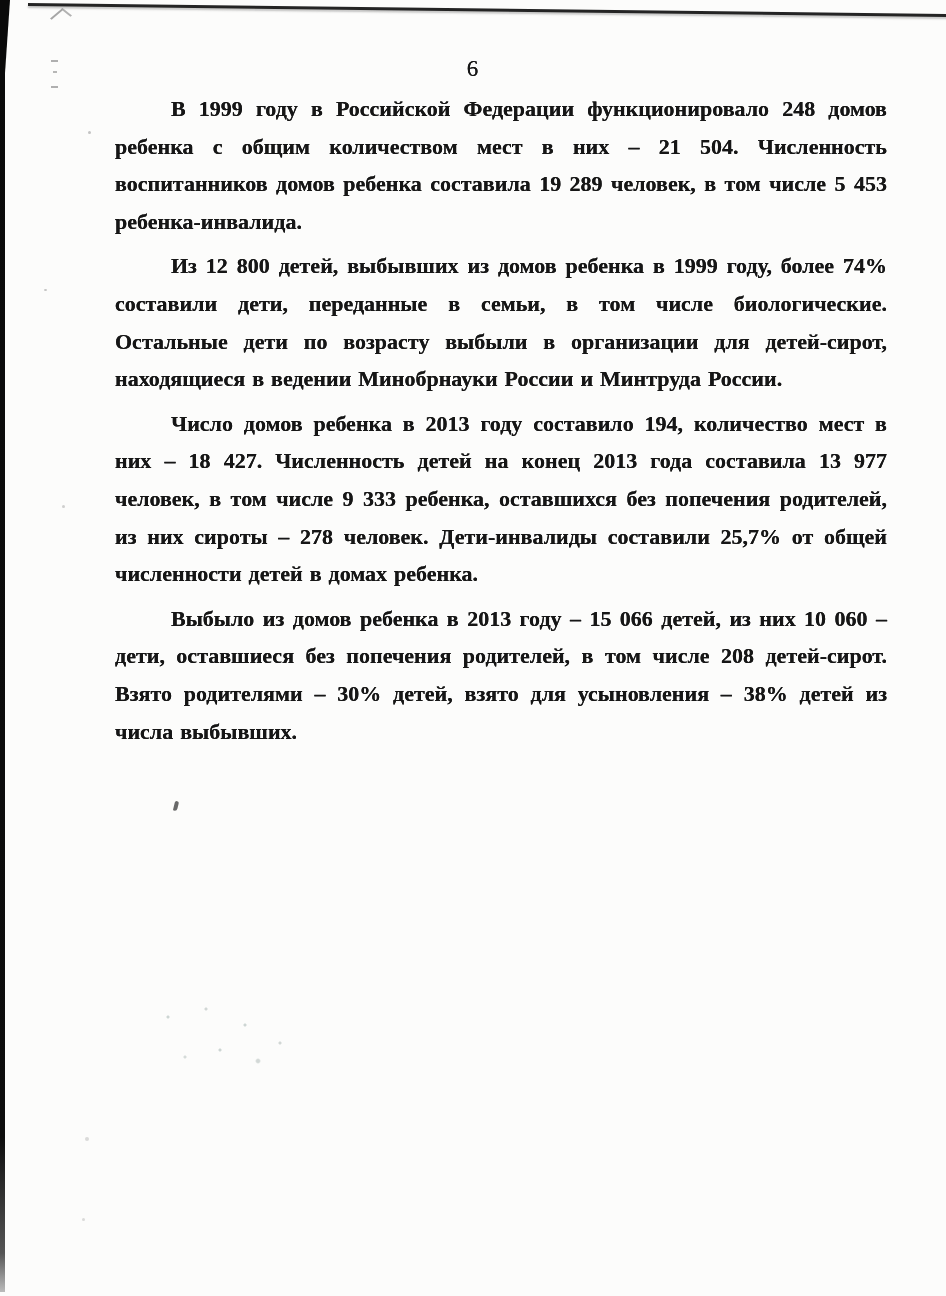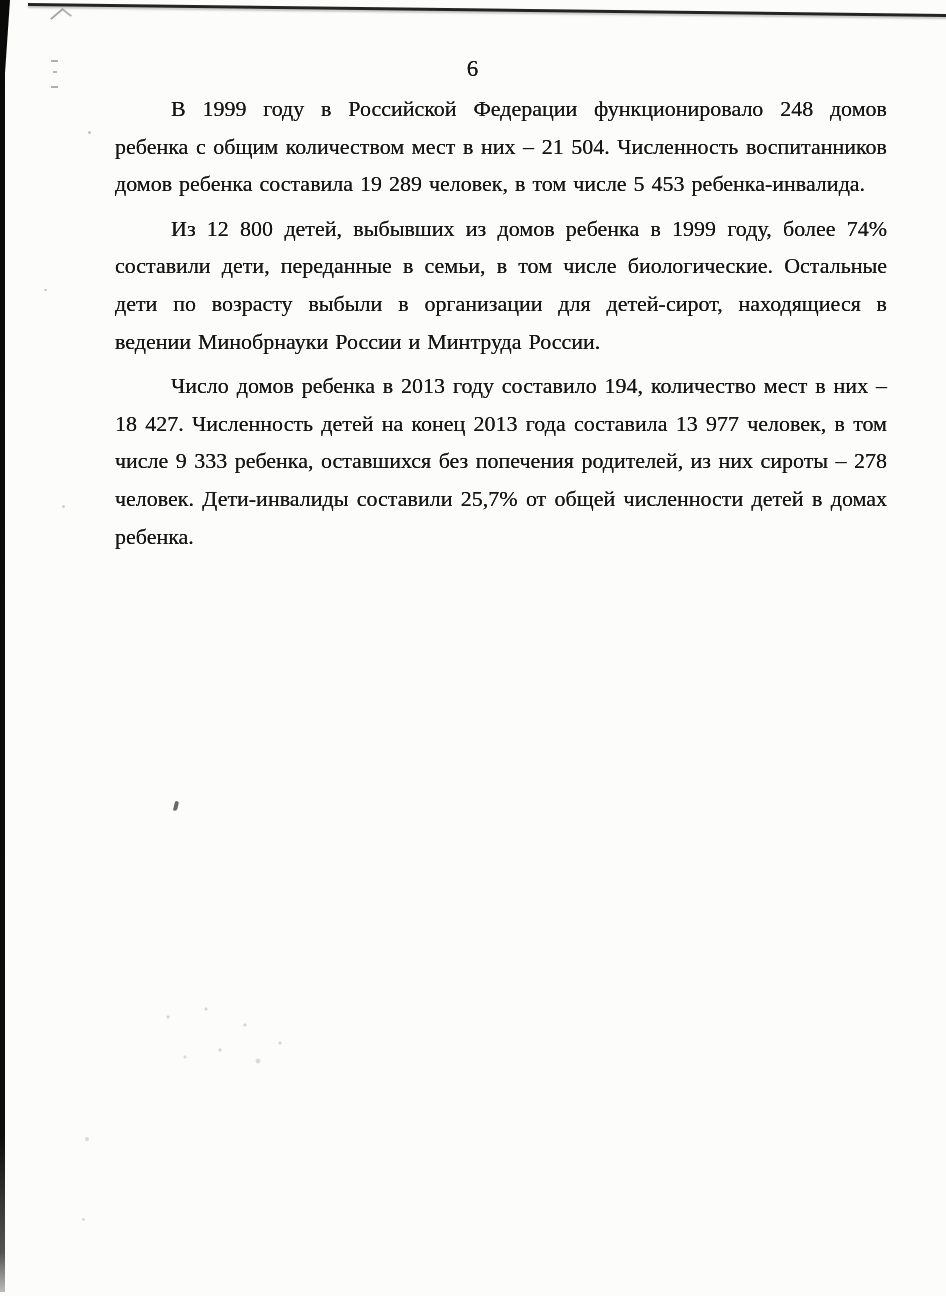--- a/index.html
+++ b/index.html
@@ -121,20 +121,21 @@
     text-align: center;
     font-size: 23px;
     letter-spacing: 1px;
     text-shadow: 0 0 .5px #161616;
   }
   .text-block {
     position: absolute;
     left: 115px;
     top: 90px;
     width: 772px;
+    font-weight: bold;
   }
   .text-block p {
     margin: 0 0 7px 0;
     font-size: 22px;
     line-height: 37.6px;
     text-align: justify;
     text-indent: 56px;
     word-spacing: 1.5px;
     text-shadow: 0 0 .55px #1a1a1a;
   }
@@ -157,15 +158,16 @@
   <div class="speck s6"></div>
   <div class="ink-blot"></div>
   <div class="noise-patch"></div>
 
   <div class="page-number">6</div>
 
   <div class="text-block">
     <p>В 1999 году в Российской Федерации функционировало 248 домов ребенка с общим количеством мест в них – 21&nbsp;504. Численность воспитанников домов ребенка составила 19&nbsp;289 человек, в том числе 5&nbsp;453 ребенка-инвалида.</p>
     <p>Из 12&nbsp;800 детей, выбывших из домов ребенка в 1999 году, более 74% составили дети, переданные в семьи, в том числе биологические. Остальные дети по возрасту выбыли в организации для детей-сирот, находящиеся в ведении Минобрнауки России и Минтруда России.</p>
     <p>Число домов ребенка в 2013 году составило 194, количество мест в них – 18&nbsp;427. Численность детей на конец 2013 года составила 13&nbsp;977 человек, в том числе 9&nbsp;333 ребенка, оставшихся без попечения родителей, из них сироты – 278 человек. Дети-инвалиды составили 25,7% от общей численности детей в домах ребенка.</p>
+    <p>Выбыло из домов ребенка в 2013 году – 15&nbsp;066 детей, из них 10&nbsp;060 – дети, оставшиеся без попечения родителей, в том числе 208 детей-сирот. Взято родителями – 30% детей, взято для усыновления – 38% детей из числа выбывших.</p>
   </div>
 
 </div>
 
 </body></html>

